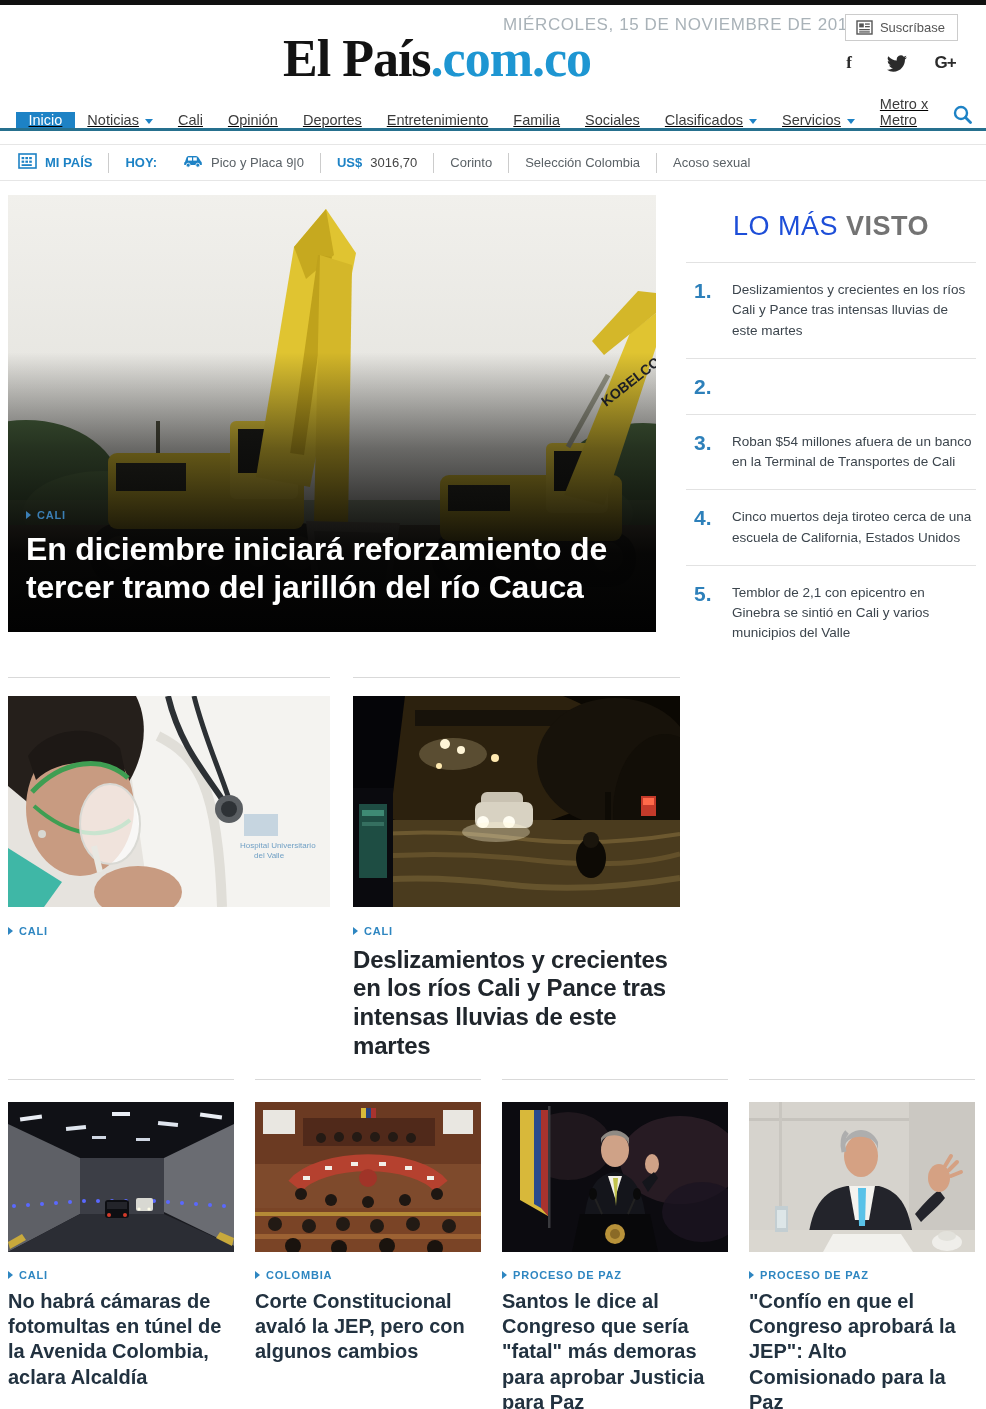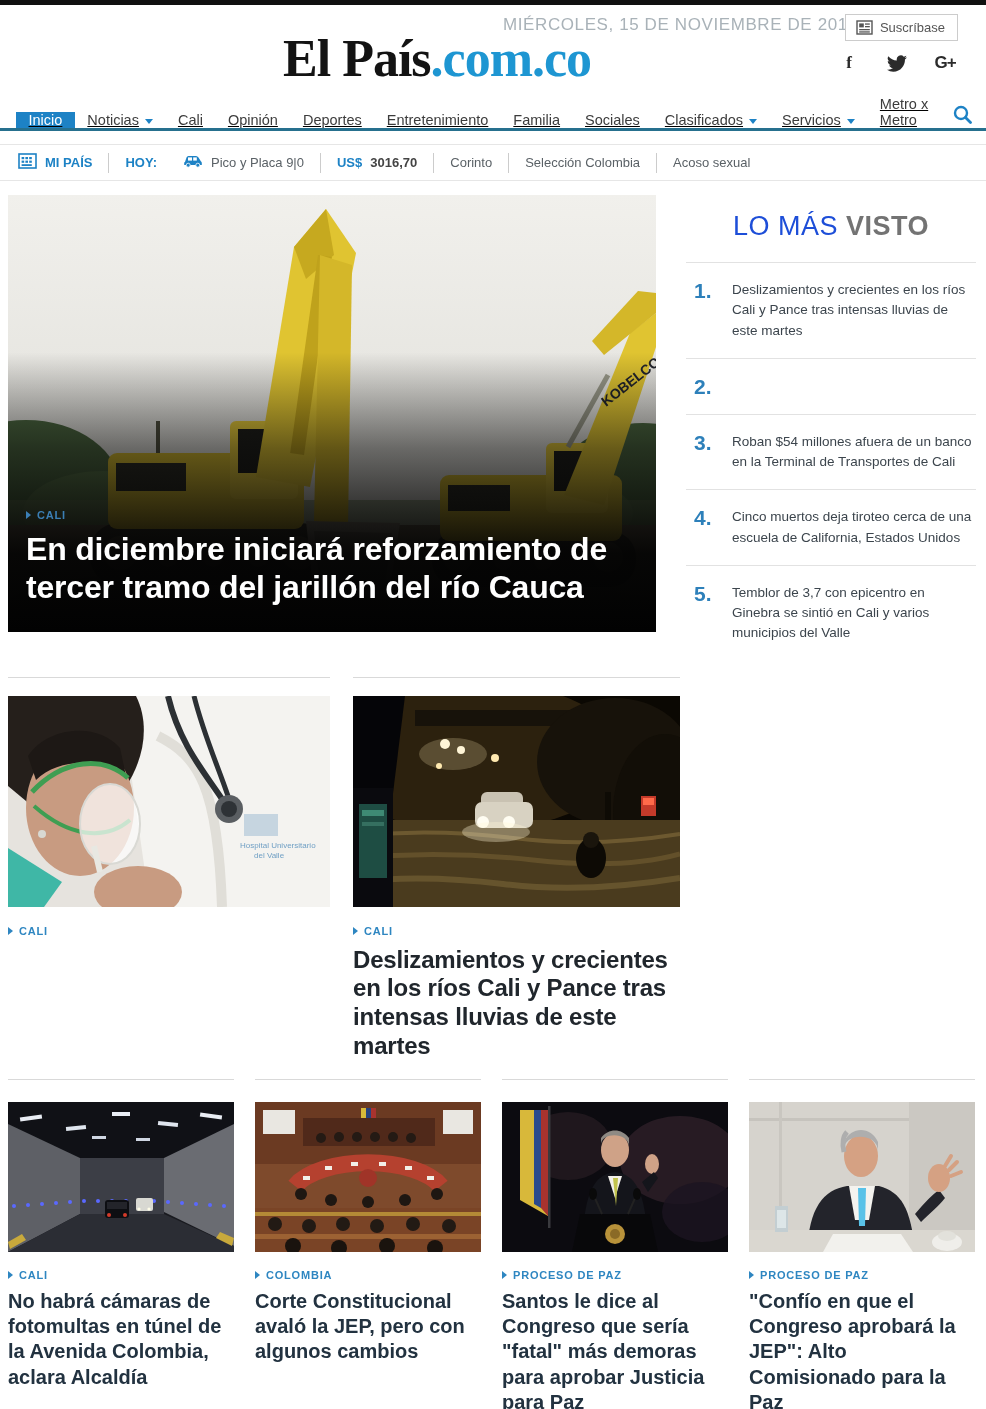--- a/index.html
+++ b/index.html
@@ -188,21 +188,21 @@
             <rect x="5" y="3.4" width="4" height="3.2" fill="#fff"></rect>
             <rect x="10.2" y="3.4" width="3.6" height="3.2" fill="#fff"></rect>
             <circle cx="5.2" cy="11.2" r="2" fill="#1d82c5" stroke="#fff" stroke-width=".8"></circle>
             <circle cx="14.8" cy="11.2" r="2" fill="#1d82c5" stroke="#fff" stroke-width=".8"></circle>
           </svg></span>
       <span>Pico y Placa 9|0</span>
     </div>
     <div class="t-sep"></div>
     <div class="t-item">
       <span class="t-blue">US$</span>
-      <span style="color:#444; font-weight:bold;">3016,70</span>
+      <span style="color:#444; font-weight:normal;">3016,70</span>
     </div>
     <div class="t-sep"></div>
     <span class="t-plain">Corinto</span>
     <div class="t-sep"></div>
     <span class="t-plain">Selección Colombia</span>
     <div class="t-sep"></div>
     <span class="t-plain">Acoso sexual</span>
   </div>
 
   <div class="main">
@@ -282,21 +282,21 @@
         <div class="mv-item">
           <span class="mv-num">3.</span>
           <span class="mv-text">Roban $54 millones afuera de un banco en la Terminal de Transportes de Cali</span>
         </div>
         <div class="mv-item">
           <span class="mv-num">4.</span>
           <span class="mv-text">Cinco muertos deja tiroteo cerca de una escuela de California, Estados Unidos</span>
         </div>
         <div class="mv-item">
           <span class="mv-num">5.</span>
-          <span class="mv-text">Temblor de 3,7 con epicentro en Ginebra se sintió en Cali y varios municipios del Valle</span>
+          <span class="mv-text">Temblor de 2,1 con epicentro en Ginebra se sintió en Cali y varios municipios del Valle</span>
         </div>
       </div>
     </div>
 
     <div class="mid-grid">
 
       <div class="mid-card c1">
         <svg class="scene" width="322" height="211" viewBox="0 0 322 211" preserveAspectRatio="none">
           <rect width="322" height="211" fill="#e6e3de"></rect>
           <polygon points="112,0 322,0 322,211 142,211" fill="#f4f3f0"></polygon>

